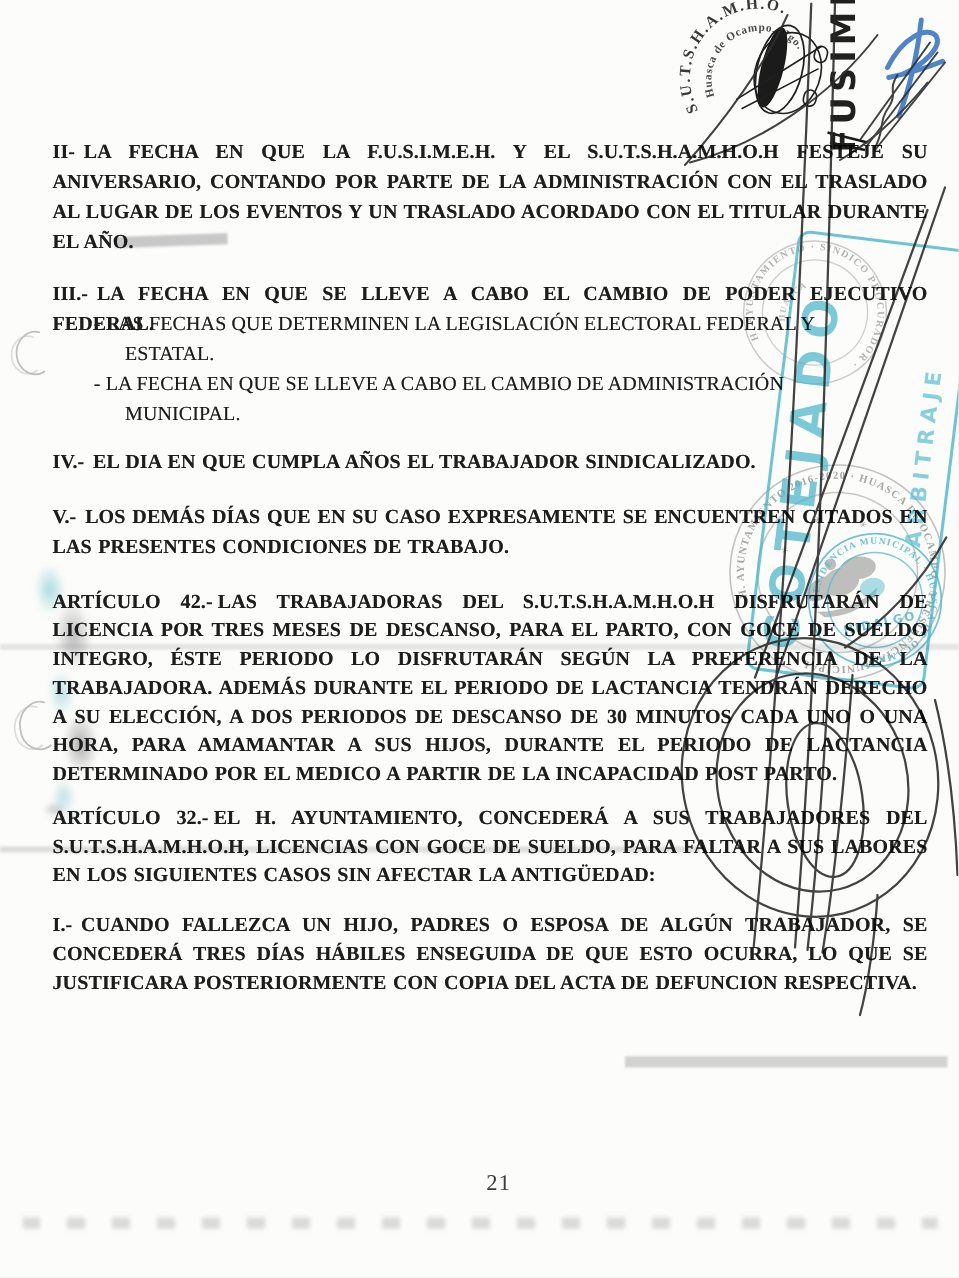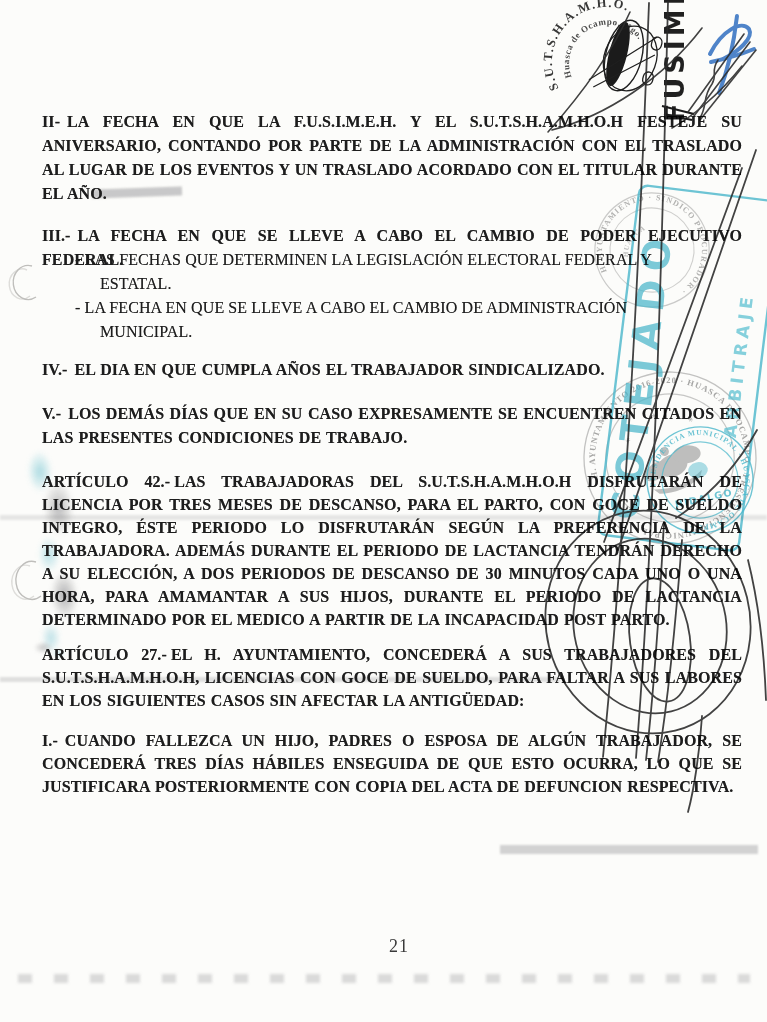--- a/index.html
+++ b/index.html
@@ -90,21 +90,21 @@
 
   <p class="para lh24" style="top:402px">
     <span class="lbl">V.-</span><span>LOS DEMÁS DÍAS QUE EN SU CASO EXPRESAMENTE SE ENCUENTREN CITADOS EN LAS PRESENTES CONDICIONES DE TRABAJO.</span>
   </p>
 
   <p class="para lh23" style="top:470px">
     <span class="lbl-art">ARTÍCULO 42.-</span><span>LAS TRABAJADORAS DEL S.U.T.S.H.A.M.H.O.H DISFRUTARÁN DE LICENCIA POR TRES MESES DE DESCANSO, PARA EL PARTO, CON GOCE DE SUELDO INTEGRO, ÉSTE PERIODO LO DISFRUTARÁN SEGÚN LA PREFERENCIA DE LA TRABAJADORA. ADEMÁS DURANTE EL PERIODO DE LACTANCIA TENDRÁN DERECHO A SU ELECCIÓN, A DOS PERIODOS DE DESCANSO DE 30 MINUTOS CADA UNO O UNA HORA, PARA AMAMANTAR A SUS HIJOS, DURANTE EL PERIODO DE LACTANCIA DETERMINADO POR EL MEDICO A PARTIR DE LA INCAPACIDAD POST PARTO.</span>
   </p>
 
   <p class="para lh23" style="top:643px">
-    <span class="lbl-art">ARTÍCULO 27.-</span><span>EL H. AYUNTAMIENTO, CONCEDERÁ A SUS TRABAJADORES DEL S.U.T.S.H.A.M.H.O.H, LICENCIAS CON GOCE DE SUELDO, PARA FALTAR A SUS LABORES EN LOS SIGUIENTES CASOS SIN AFECTAR LA ANTIGÜEDAD:</span>
+    <span class="lbl-art">ARTÍCULO 32.-</span><span>EL H. AYUNTAMIENTO, CONCEDERÁ A SUS TRABAJADORES DEL S.U.T.S.H.A.M.H.O.H, LICENCIAS CON GOCE DE SUELDO, PARA FALTAR A SUS LABORES EN LOS SIGUIENTES CASOS SIN AFECTAR LA ANTIGÜEDAD:</span>
   </p>
 
   <p class="para lh23" style="top:729px">
     <span class="lbl">I.-</span><span>CUANDO FALLEZCA UN HIJO, PADRES O ESPOSA DE ALGÚN TRABAJADOR, SE CONCEDERÁ TRES DÍAS HÁBILES ENSEGUIDA DE QUE ESTO OCURRA, LO QUE SE JUSTIFICARA POSTERIORMENTE CON COPIA DEL ACTA DE DEFUNCION RESPECTIVA.</span>
   </p>
 
 
 
   <div class="pagenum">21</div>
 

